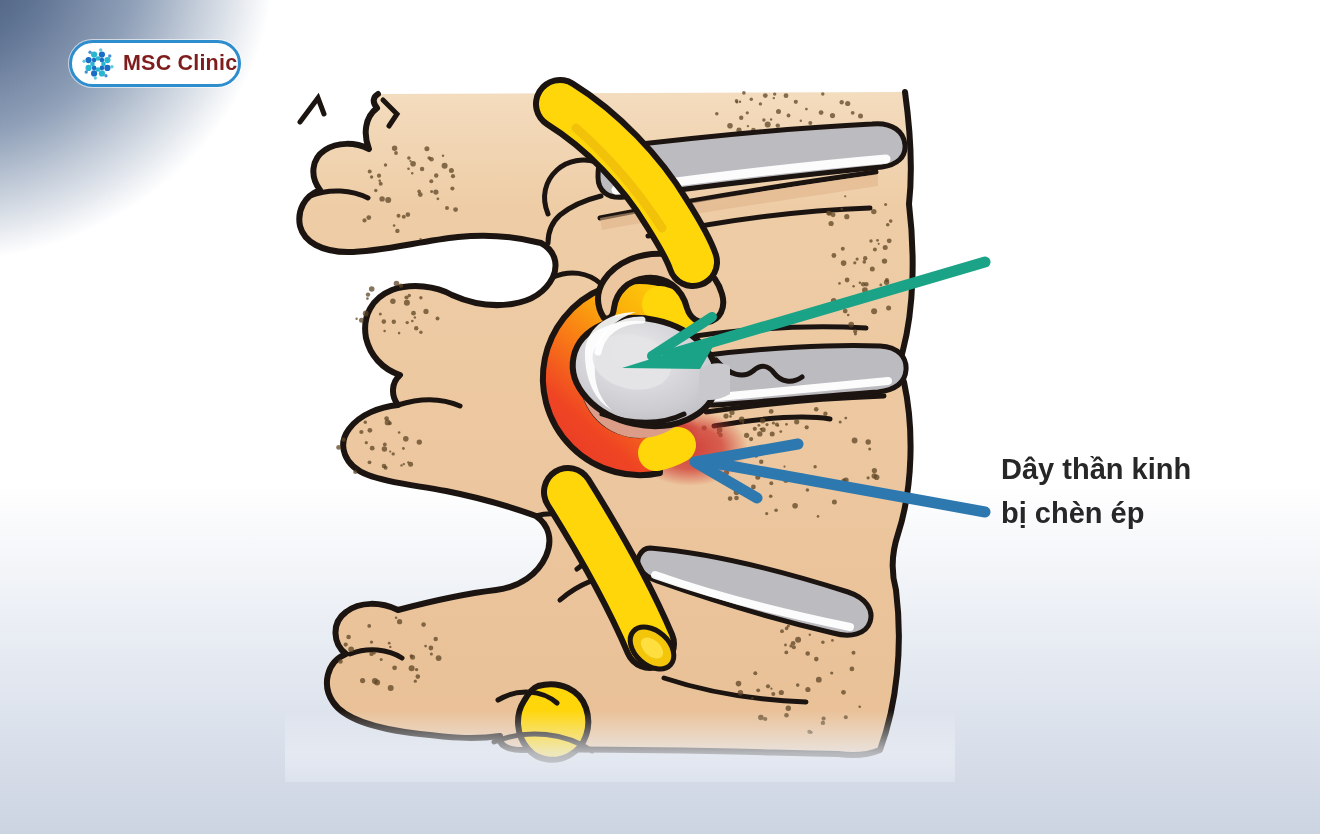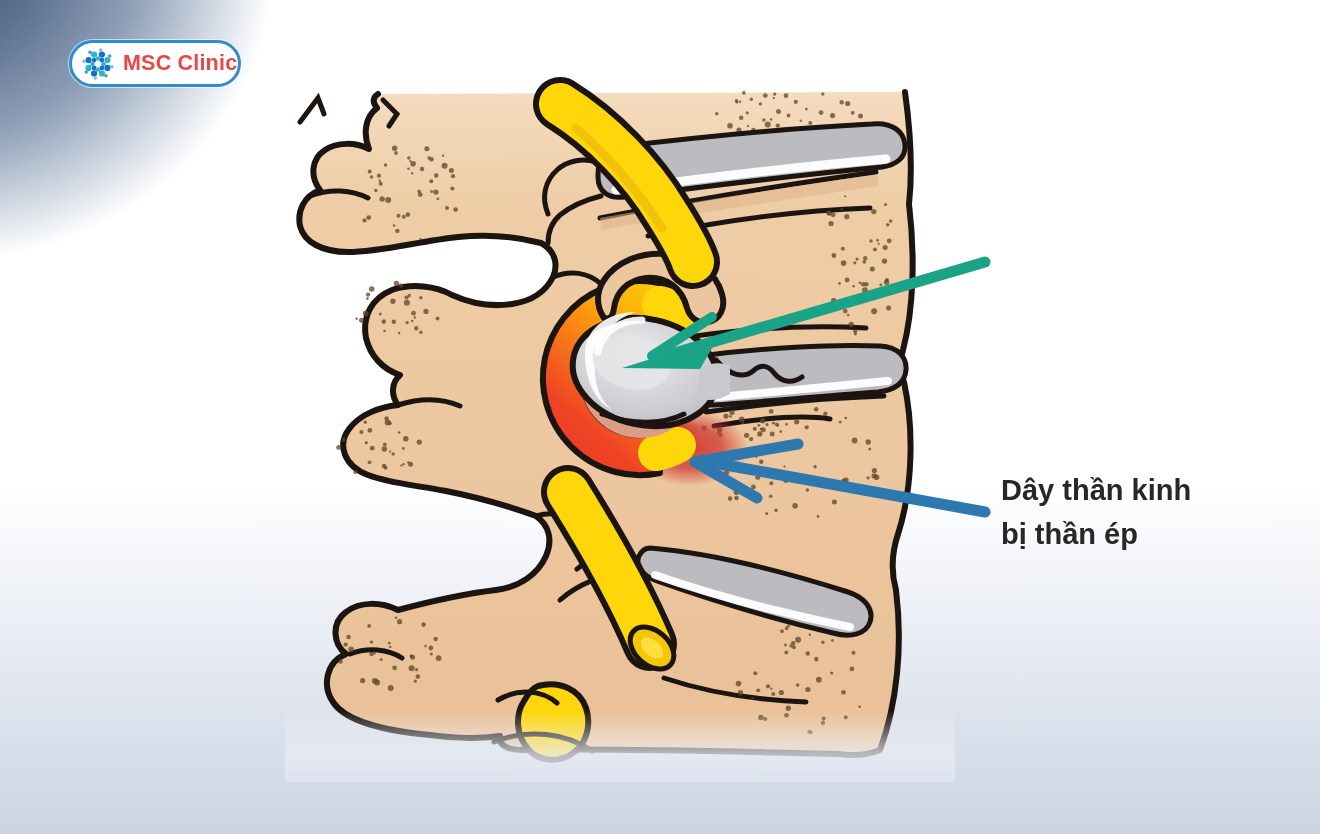--- a/index.html
+++ b/index.html
@@ -19,21 +19,21 @@
     background:#ffffff;
     border:3px solid #2d8dcd;
     border-radius:26px;
     box-sizing:border-box;
     display:flex;align-items:center;
     box-shadow:0 0 0 1px rgba(255,255,255,.6);
   }
   .logo-icon{margin-left:9px;width:34px;height:34px;flex:0 0 auto;}
   .logo-text{
     margin-left:8px;
-    font-size:21.5px;font-weight:700;color:#ef4444;letter-spacing:.2px;
+    font-size:21.5px;font-weight:700;color:#7f1d1d;letter-spacing:.2px;
     white-space:nowrap;
   }
   .anno-label{
     position:absolute;
     color:#272727;
     font-size:29px;font-weight:600;line-height:36px;
     white-space:nowrap;
   }
   .anno-label.two-line{line-height:44px;}
 </style>
@@ -524,23 +524,23 @@
       <path fill="none" stroke-width="10" stroke-linecap="round" d="M652,356 L712,317" stroke="#1aa386"></path>
     </g>
 
     <g>
       <path fill="none" stroke-width="11" stroke-linecap="round" d="M985,512 L703,461" stroke="#2d79af"></path>
       <path fill="none" stroke-width="11" stroke-linecap="round" stroke-linejoin="round" d="M798,444 L695,462 L757,498" stroke="#2d79af"></path>
     </g>
   </svg>
 
 
-  <div class="anno-label two-line" style="left:1001px;top:468px;">
+  <div class="anno-label two-line" style="left:1001px;top:447px;">
     <div>Dây thần kinh</div>
-    <div>bị thần ép</div>
+    <div>bị chèn ép</div>
   </div>
 
   <div class="logo">
     <svg id="logo-icon" class="logo-icon" viewBox="0 0 34 34">
         <circle cx="22.50" cy="17.00" r="2.3" fill="#29b7d0"></circle>
         <circle cx="20.89" cy="20.89" r="2.3" fill="#1b6ec6"></circle>
         <circle cx="17.00" cy="22.50" r="2.3" fill="#29b7d0"></circle>
         <circle cx="13.11" cy="20.89" r="2.3" fill="#1b6ec6"></circle>
         <circle cx="11.50" cy="17.00" r="2.3" fill="#29b7d0"></circle>
         <circle cx="13.11" cy="13.11" r="2.3" fill="#1b6ec6"></circle>

